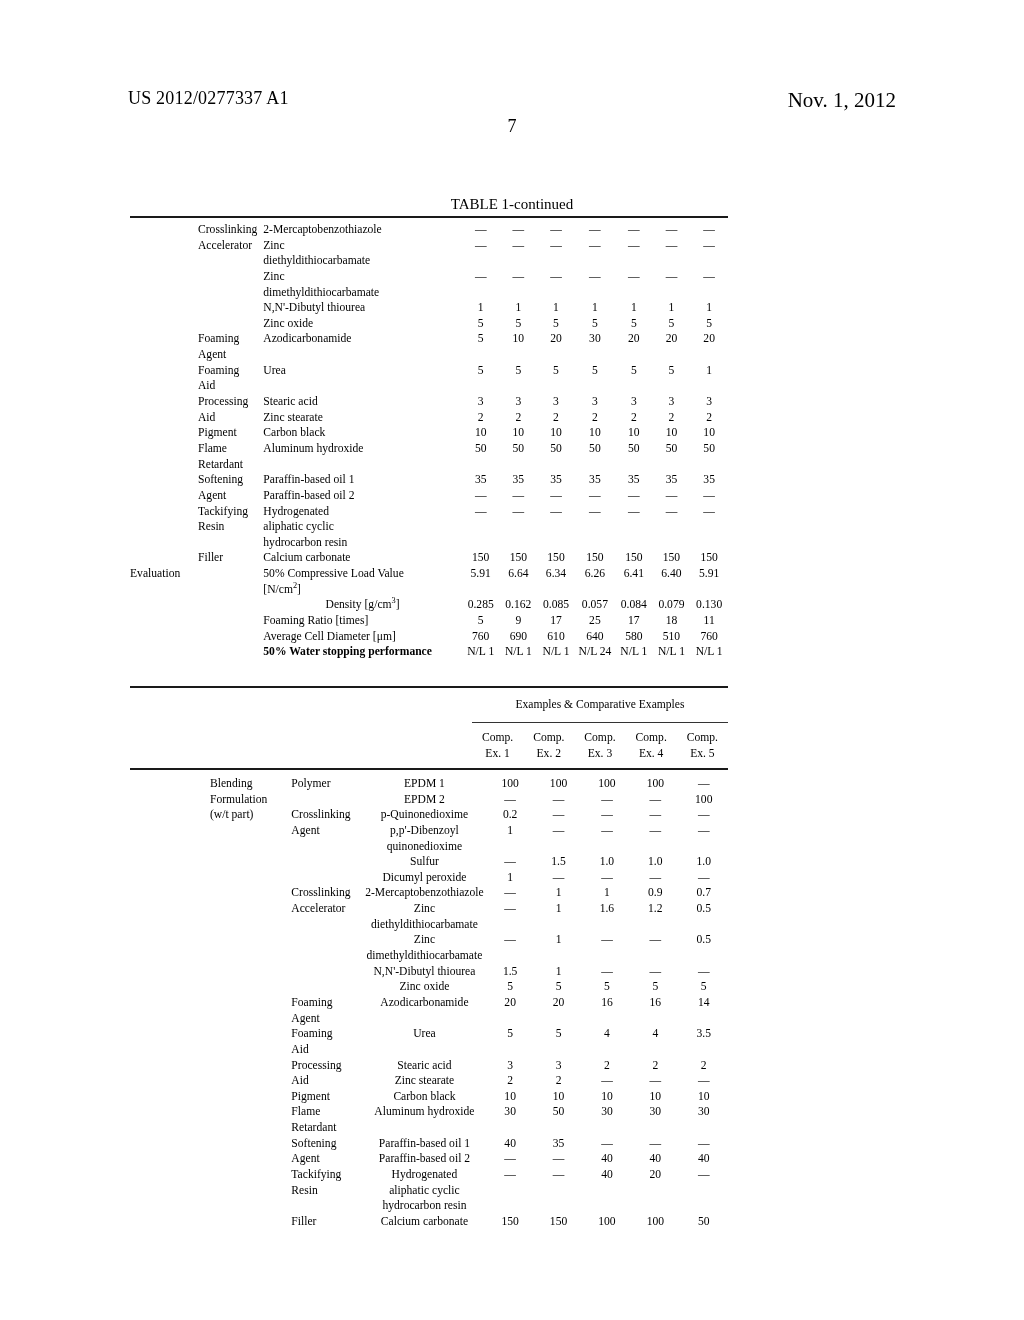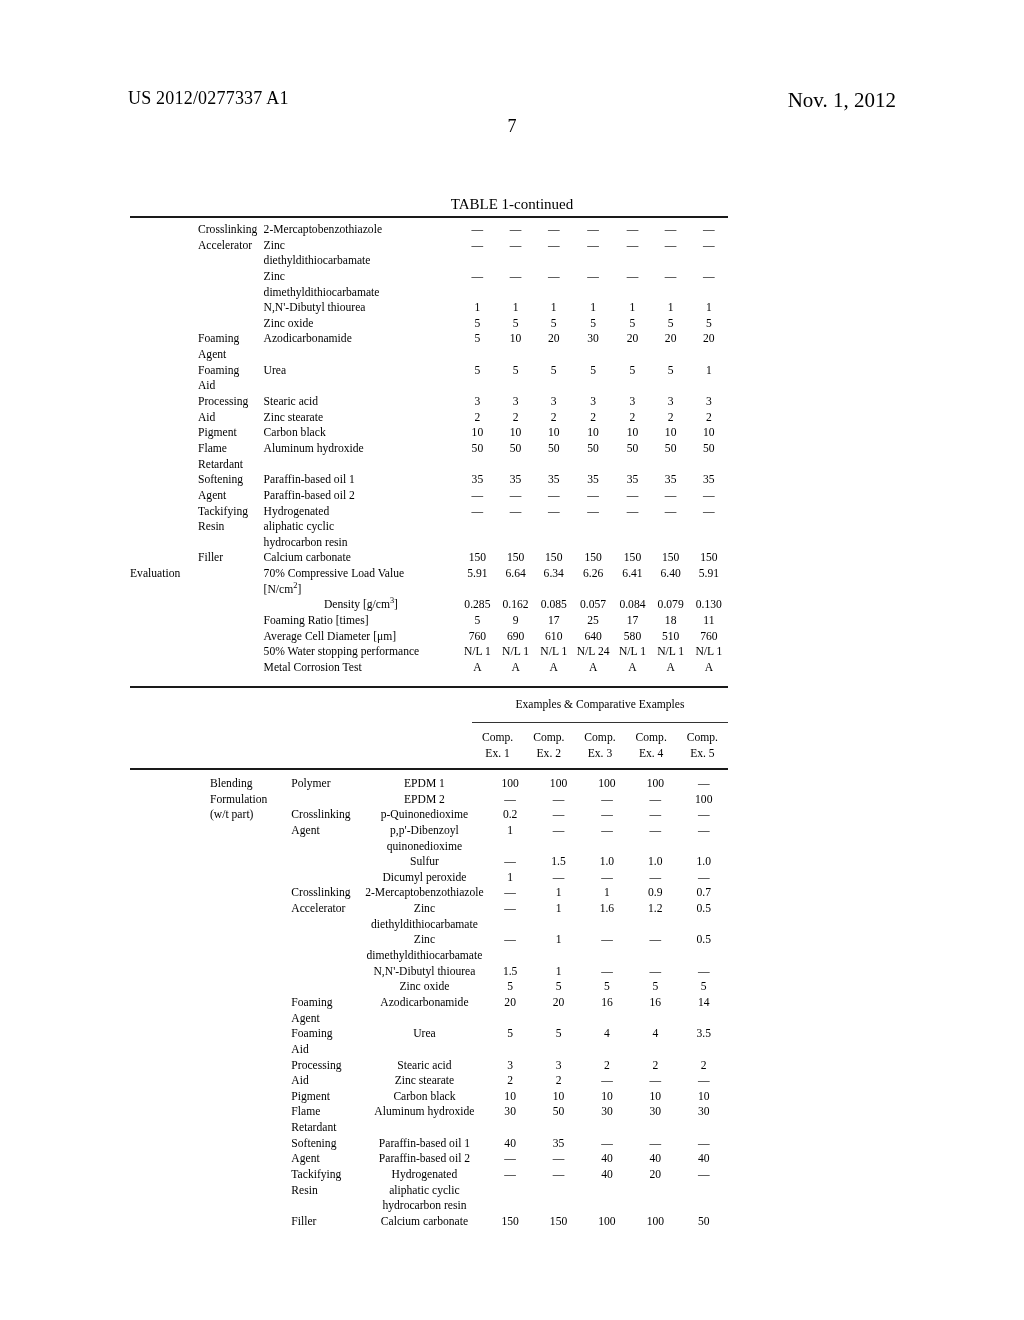--- a/index.html
+++ b/index.html
@@ -379,21 +379,21 @@
         <td class="c-val">150</td>
         <td class="c-val">150</td>
         <td class="c-val">150</td>
         <td class="c-val">150</td>
         <td class="c-val">150</td>
         <td class="c-val">150</td>
         <td class="c-val">150</td>
       </tr>
       <tr>
         <td class="c-group eval-group" style="padding-left: 0px;">Evaluation</td>
-        <td class="c-item eval-item" colspan="1" style="width: 222px;">70% Compressive Load Value</td>
+        <td class="c-item eval-item" colspan="1" style="width: 222px;">50% Compressive Load Value</td>
         <td class="c-val">5.91</td>
         <td class="c-val">6.64</td>
         <td class="c-val">6.34</td>
         <td class="c-val">6.26</td>
         <td class="c-val">6.41</td>
         <td class="c-val">6.40</td>
         <td class="c-val">5.91</td>
       </tr>
       <tr>
         <td class="c-group eval-group" style="padding-left: 0px;">&nbsp;</td>
@@ -434,39 +434,28 @@
         <td class="c-val">760</td>
         <td class="c-val">690</td>
         <td class="c-val">610</td>
         <td class="c-val">640</td>
         <td class="c-val">580</td>
         <td class="c-val">510</td>
         <td class="c-val">760</td>
       </tr>
       <tr>
         <td class="c-group eval-group" style="padding-left: 0px;">&nbsp;</td>
-        <td class="c-item eval-item" colspan="1" style="width: 222px;">50% Water stopping performance</td>
+        <td class="c-item eval-item" colspan="1" style="width: 222px; font-weight: bold;">50% Water stopping performance</td>
         <td class="c-val">N/L 1</td>
         <td class="c-val">N/L 1</td>
         <td class="c-val">N/L 1</td>
         <td class="c-val">N/L 24</td>
         <td class="c-val">N/L 1</td>
         <td class="c-val">N/L 1</td>
         <td class="c-val">N/L 1</td>
-      </tr>
-      <tr>
-        <td class="c-group eval-group" style="padding-left: 0px;">&nbsp;</td>
-        <td class="c-item eval-item" colspan="1" style="width: 222px;">Metal Corrosion Test</td>
-        <td class="c-val">A</td>
-        <td class="c-val">A</td>
-        <td class="c-val">A</td>
-        <td class="c-val">A</td>
-        <td class="c-val">A</td>
-        <td class="c-val">A</td>
-        <td class="c-val">A</td>
       </tr>
     </tbody>
 </table>
 
 <div class="rule-thick" style="top:686px;"></div>
 
 <div class="spangroup-head">Examples &amp; Comparative Examples</div>
 <div class="rule-thin" style="top:722px;left:472px;width:256px;"></div>
 
 <div class="colhead">

